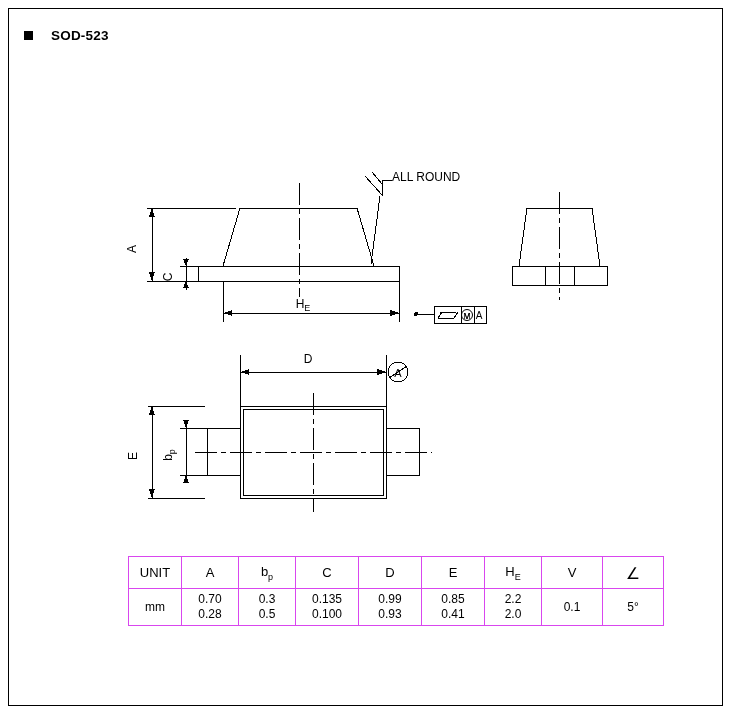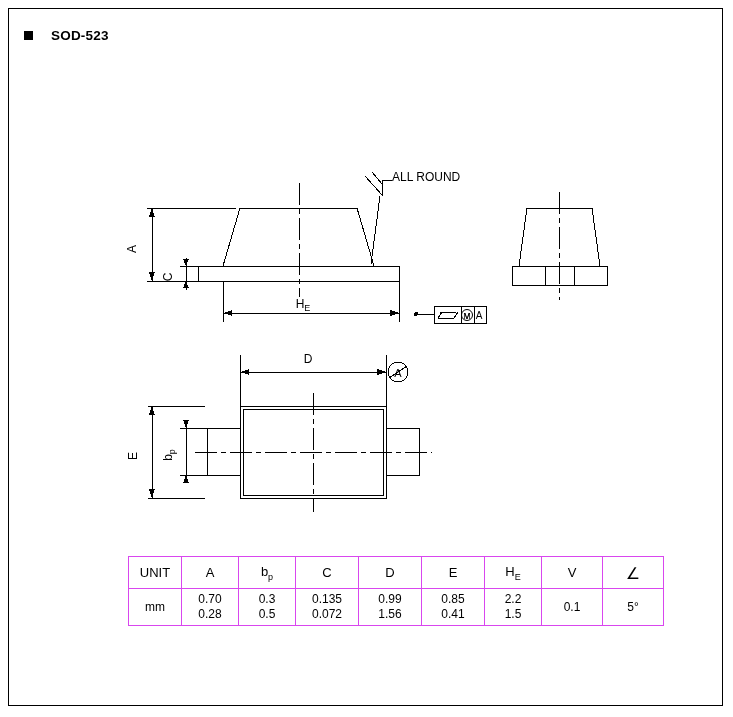--- a/index.html
+++ b/index.html
@@ -226,33 +226,33 @@
         <td class="two-line">
             <span>0.70</span>
             <span>0.28</span>
           </td>
         <td class="two-line">
             <span>0.3</span>
             <span>0.5</span>
           </td>
         <td class="two-line">
             <span>0.135</span>
-            <span>0.072</span>
+            <span>0.100</span>
           </td>
         <td class="two-line">
             <span>0.99</span>
-            <span>1.56</span>
+            <span>0.93</span>
           </td>
         <td class="two-line">
             <span>0.85</span>
             <span>0.41</span>
           </td>
         <td class="two-line">
             <span>2.2</span>
-            <span>1.5</span>
+            <span>2.0</span>
           </td>
         <td>0.1</td>
         <td>5°</td>
       </tr>
     </tbody>
   </table>
 
 </div>
 
 </body></html>

